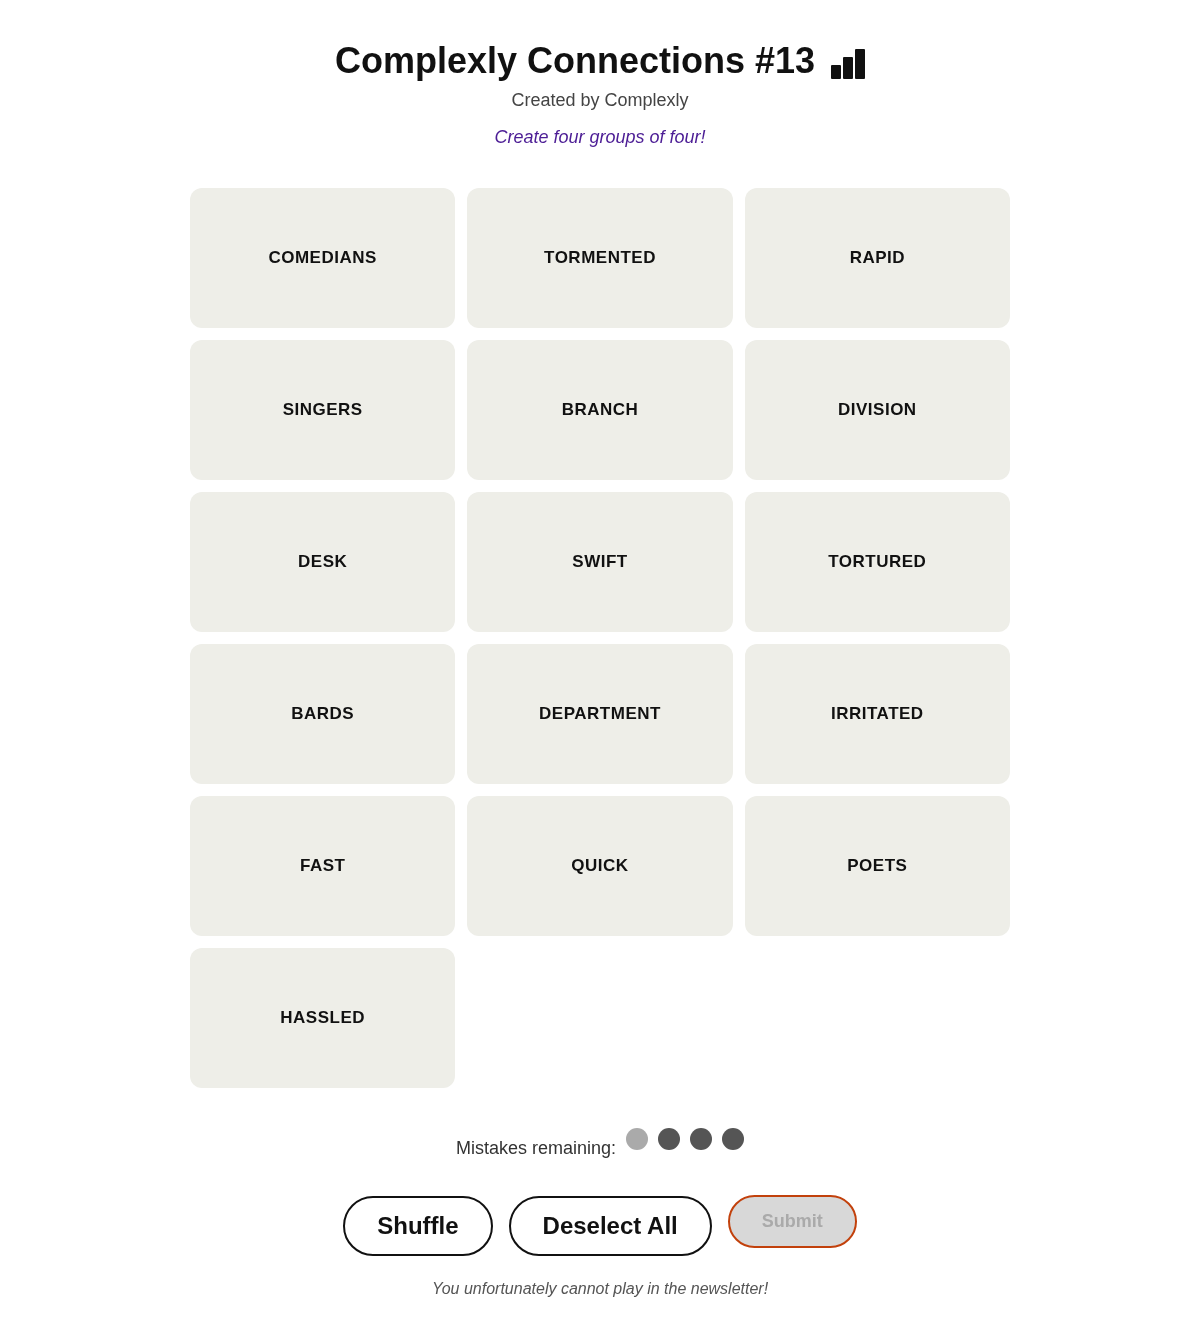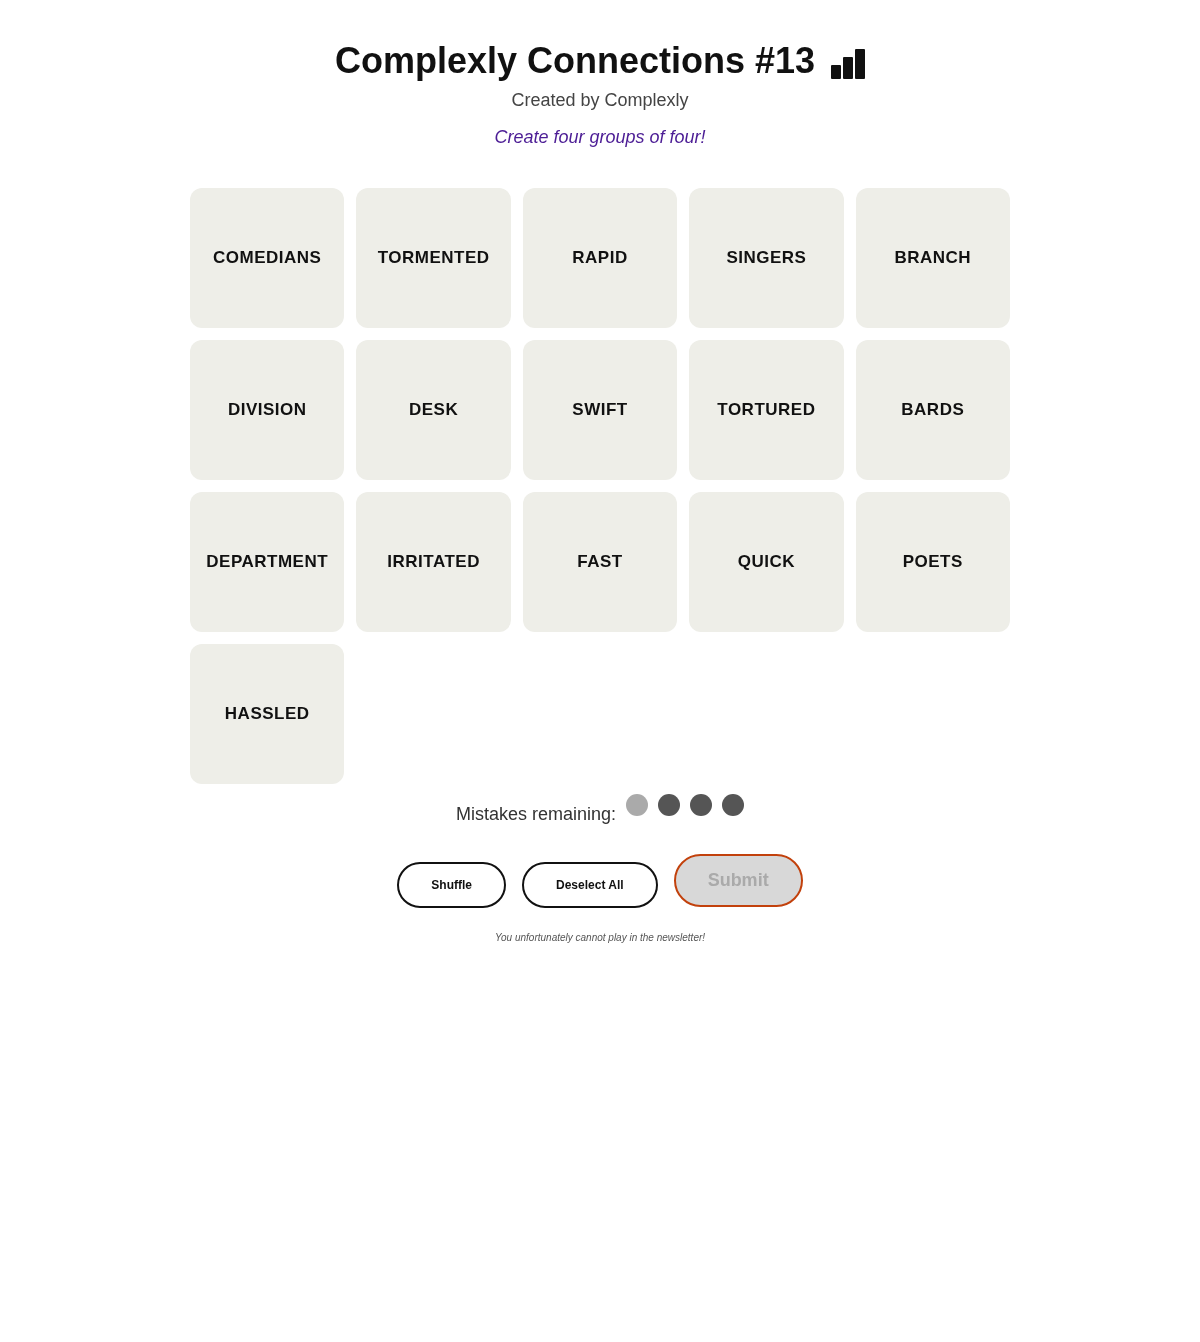--- a/index.html
+++ b/index.html
@@ -65,23 +65,24 @@
     .tagline {
       font-size: 18px;
       font-style: italic;
       color: #4c1d95;
       text-align: center;
       margin-bottom: 40px;
     }
 
     .grid {
       display: grid;
-      grid-template-columns: repeat(5, 1fr);
+      grid-template-columns: repeat(3, 1fr);
       gap: 12px;
       width: 100%;
+      margin-bottom: 30px;
     }
 
     .cell {
       background: #eeeee8;
       border-radius: 12px;
       display: flex;
       align-items: center;
       justify-content: center;
       min-height: 140px;
       cursor: pointer;
@@ -130,41 +131,41 @@
       gap: 16px;
       align-items: center;
       margin-bottom: 24px;
     }
 
     .btn-outline {
       border: 2px solid #111111;
       background: #ffffff;
       border-radius: 50px;
       padding: 14px 32px;
-      font-size: 12px;
+      font-size: 24px;
       font-weight: 600;
       color: #111111;
       cursor: pointer;
       transition: background 0.15s;
       margin-top: 9px;
     }
 
     .btn-disabled {
       border: 2px solid #c2410c;
       background: #d8d8d8;
       border-radius: 50px;
       padding: 14px 32px;
       font-size: 18px;
       font-weight: 600;
       color: #aaaaaa;
       cursor: not-allowed;
     }
 
     .footer-note {
-      font-size: 10px;
+      font-size: 16px;
       font-style: italic;
       color: #555555;
       text-align: center;
     }
   </style>
 </head>
 <body>
 
 <div class="container">
 

